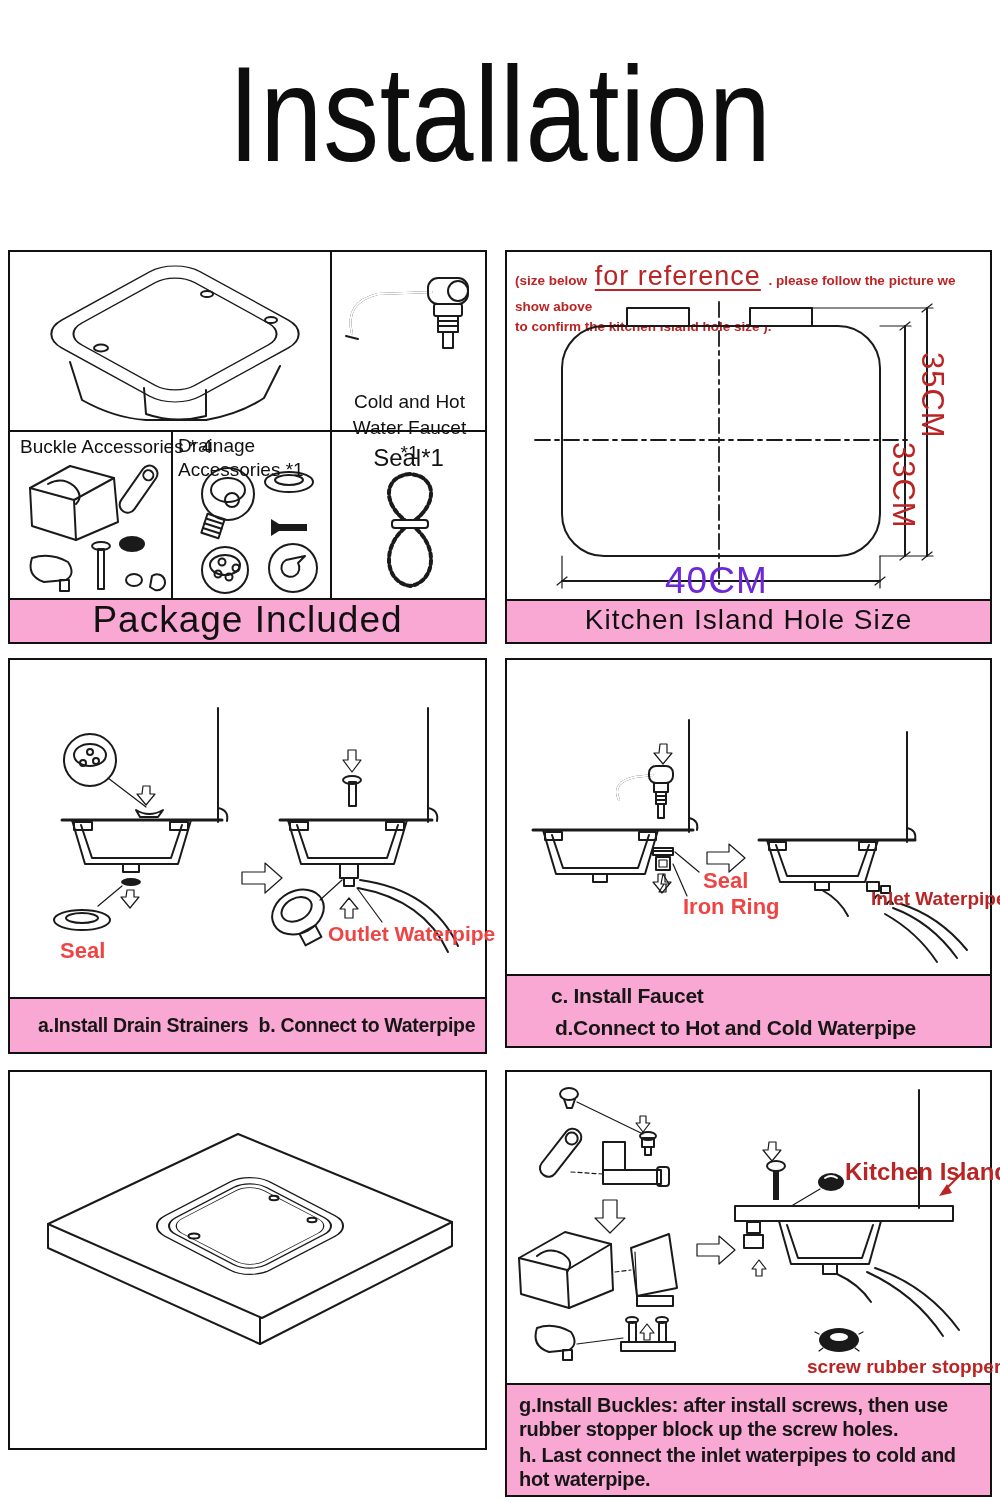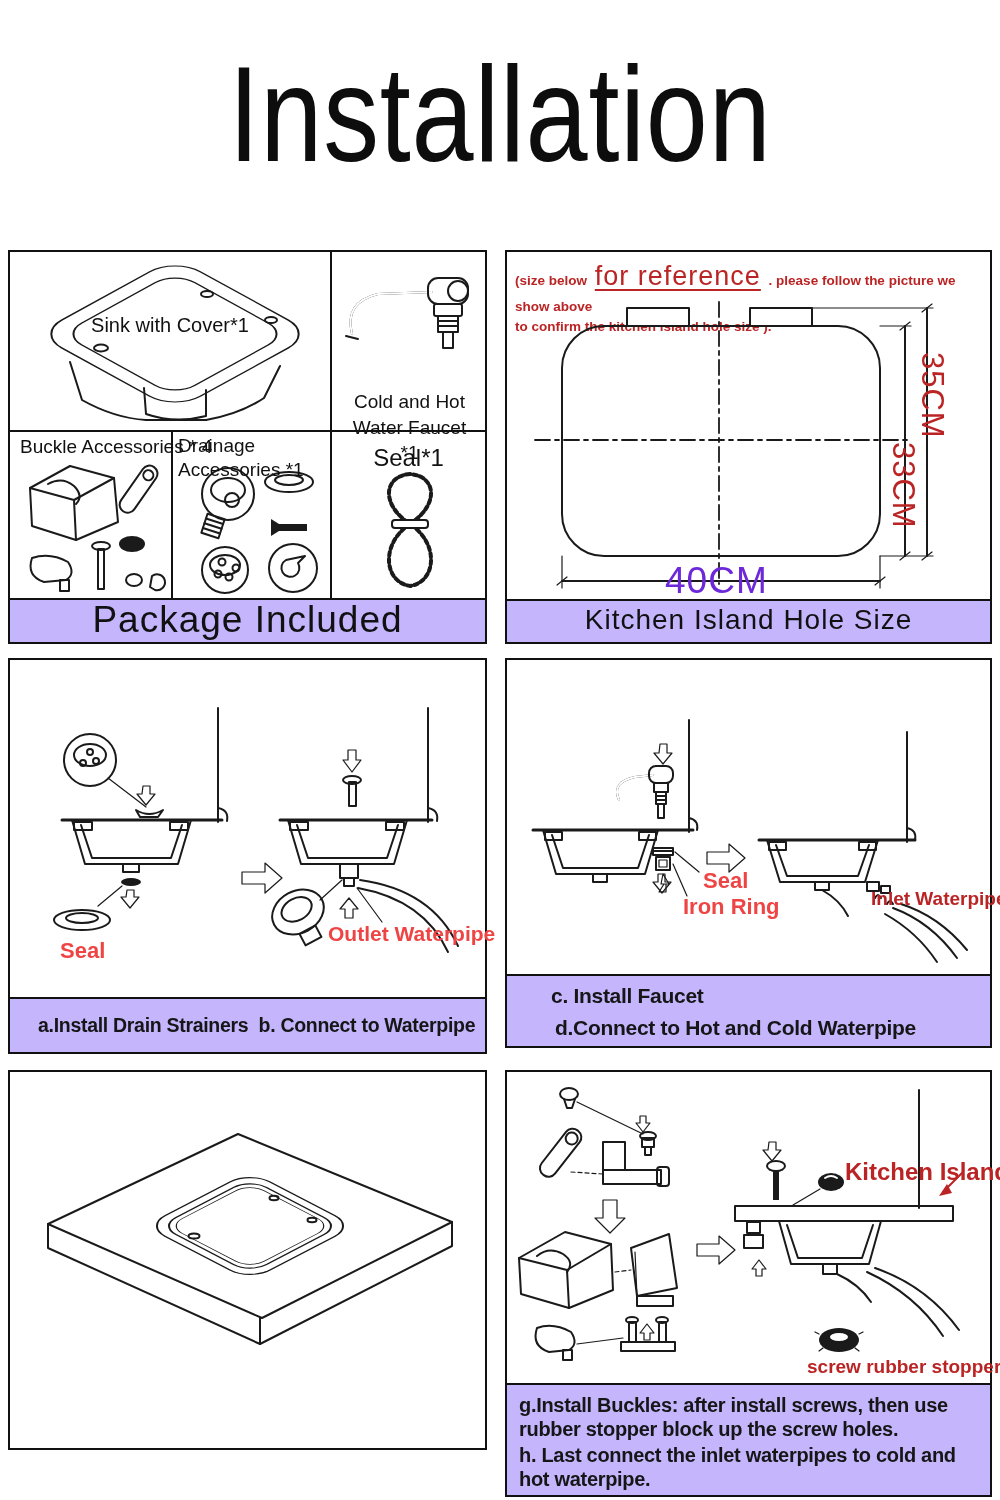--- a/index.html
+++ b/index.html
@@ -17,21 +17,21 @@
   .art .thick{stroke-width:3;}
   .art .thin{stroke-width:1.2;}
   .art .dashdot{stroke-dasharray:15 5 4 5;stroke-width:1.8;}
   .art .seal8{stroke-width:4;stroke-dasharray:4 3;}
   .art .red{stroke:#bb2424;}
   .art .redf{fill:#bb2424;stroke:none;}
   .lbl{position:absolute;font-size:20px;font-weight:500;color:#ef4444;white-space:nowrap;}
   .lbl.sm{font-size:19px;}
   .redtxt{color:#bb2424;font-weight:700;}
   .capbar{position:absolute;left:0;right:0;bottom:0;border-top:2px solid #111;
-          background:#c4b5fd;}
+          background:#f9a8d4;}
   .capbig{font-size:37px;font-weight:500;text-align:center;letter-spacing:1px;}
   .capmed{font-size:28px;font-weight:500;text-align:center;letter-spacing:1px;}
   .capstep{font-size:19.5px;font-weight:700;letter-spacing:-0.3px;color:#161616;}
   .cell-label{position:absolute;font-size:19px;font-weight:500;}
   .note{position:absolute;left:8px;top:4px;right:4px;color:#bb2424;font-weight:700;
         font-size:13.5px;line-height:1.5;}
   .note .big{font-size:27px;font-weight:500;text-decoration:underline;
              text-underline-offset:4px;letter-spacing:1px;padding:0 4px;}
   .vdim{position:absolute;color:#bb2424;font-weight:500;font-size:31px;
         writing-mode:vertical-rl;letter-spacing:1px;}
@@ -61,21 +61,20 @@
         </g>
         <ellipse cx="32" cy="-40" rx="6" ry="3"></ellipse>
         <ellipse cx="96" cy="-14" rx="6" ry="3"></ellipse>
         <ellipse cx="-74" cy="14" rx="7" ry="3.5"></ellipse>
       </g>
       <path d="M 60,110 L 72,148 Q 104,166 136,168"></path>
       <path d="M 270,114 L 254,146 Q 230,162 196,168"></path>
       <path d="M 136,168 L 196,168"></path>
       <path d="M 134,136 L 136,162 Q 165,172 196,164 L 196,138"></path>
     </svg>
-    <div class="cell-label" style="left:0;top:62px;width:320px;text-align:center;font-size:20px;">Sink with Cover*1</div>
 
     <svg class="artsvg art" style="left:322px;top:0;" width="153" height="178" viewBox="0 0 153 178">
       <path d="M 20,82 Q 12,50 46,42 L 100,40" stroke-width="12"></path>
       <path class="wht" d="M 20,82 Q 12,50 46,42 L 100,40" stroke-width="7"></path>
       <path d="M 14,84 l 12,3"></path>
       <rect x="96" y="26" width="40" height="26" rx="10"></rect>
       <circle cx="126" cy="39" r="10"></circle>
       <rect x="102" y="52" width="28" height="12" rx="2"></rect>
       <rect x="106" y="64" width="20" height="16"></rect>
       <path d="M 106,69 h 20 M 106,74 h 20"></path>

